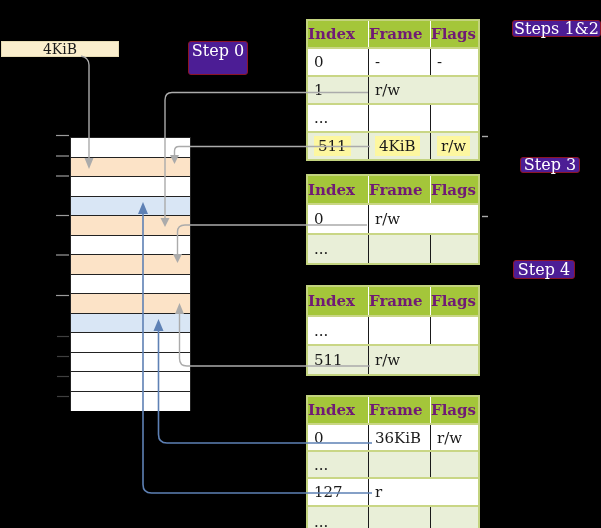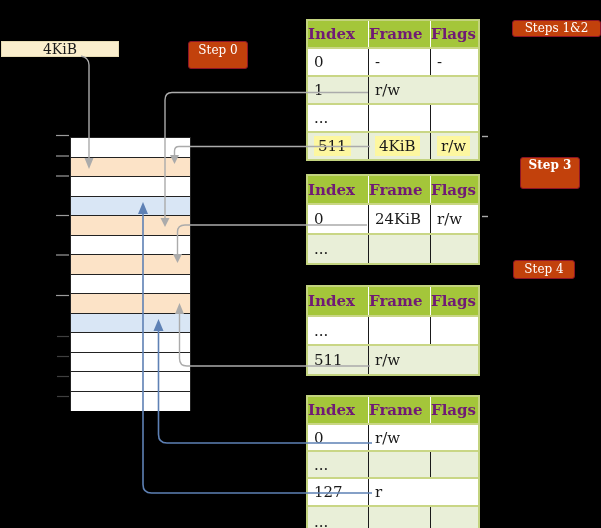--- a/index.html
+++ b/index.html
@@ -8,27 +8,27 @@
     font-family:"DejaVu Serif","Liberation Serif",serif;
   }
   
   #framebox{
     position:absolute;left:1px;top:41px;width:118px;height:16px;
     background:#fbefcd;border:1px solid #e7dcb4;box-sizing:border-box;
     color:#1a1a1a;font-size:14px;line-height:14px;text-align:center;z-index:2;
   }
   
   .badge{
-    position:absolute;background:#c2410c;color:#fff;font-size:12px;
+    position:absolute;background:#4c1d95;color:#fff;font-size:16px;
     text-align:center;border-radius:3px;z-index:2;box-sizing:border-box;
     border:1px solid #8c1426;
   }
-  #badge-step0 {left:188px;top:41px; width:60px;height:28px;line-height:17px;}
+  #badge-step0 {left:188px;top:41px; width:60px;height:34px;line-height:17px;}
   #badge-steps12{left:512px;top:20px; width:89px;height:17px;line-height:15px;}
-  #badge-step3 {left:520px;top:157px;width:60px;height:32px;line-height:14px;font-weight:bold;}
+  #badge-step3 {left:520px;top:157px;width:60px;height:16px;line-height:14px;}
   #badge-step4 {left:513px;top:260px;width:62px;height:19px;line-height:17px;}
   
   #memcol{
     position:absolute;left:70px;top:137px;width:121px;height:274px;
     border:1px solid #222;box-sizing:border-box;background:#fff;z-index:1;
   }
   .mrow{width:100%;height:19.5px;box-sizing:border-box;border-bottom:1px solid #222;}
   .mrow:last-child{border-bottom:none;}
   .m-white{background:#ffffff;}
   .m-orange{background:#fce3c7;}
@@ -126,21 +126,20 @@
   </div>
 
   <div class="ptable" id="t2">
     <div class="thead">
       <div class="th c1">Index</div>
       <div class="th c2">Frame</div>
       <div class="th c3">Flags</div>
     </div>
     <div class="trow">
       <div class="td c1">0</div>
-      <div class="td c2">24KiB</div>
       <div class="td c3">r/w</div>
     </div>
     <div class="trow shaded">
       <div class="td c1">...</div>
       <div class="td c2"></div>
       <div class="td c3"></div>
     </div>
   </div>
 
   <div class="ptable" id="t3">
@@ -161,20 +160,21 @@
   </div>
 
   <div class="ptable" id="t4">
     <div class="thead">
       <div class="th c1">Index</div>
       <div class="th c2">Frame</div>
       <div class="th c3">Flags</div>
     </div>
     <div class="trow trow0">
       <div class="td c1">0</div>
+      <div class="td c2">36KiB</div>
       <div class="td c3">r/w</div>
     </div>
     <div class="trow trow1 shaded">
       <div class="td c1">...</div>
       <div class="td c2"></div>
       <div class="td c3"></div>
     </div>
     <div class="trow trow2">
       <div class="td c1">127</div>
       <div class="td c3">r</div>

